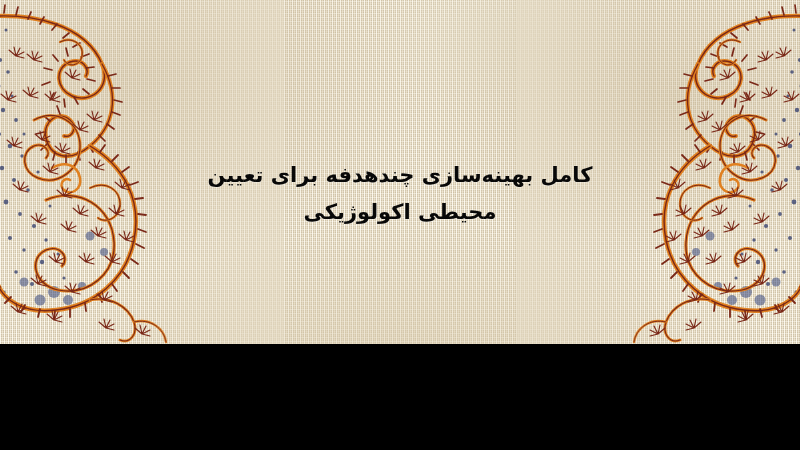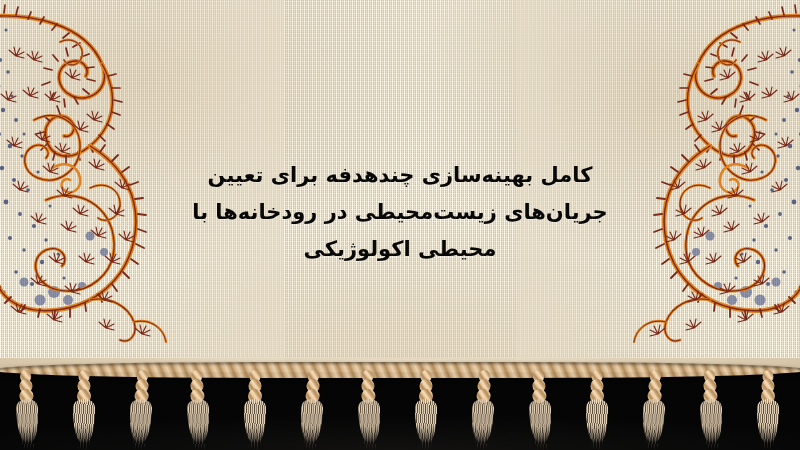--- a/index.html
+++ b/index.html
@@ -1,19 +1,19 @@
 <!DOCTYPE html>
 <html lang="fa" dir="rtl"><head>
 <meta charset="utf-8">
 <title>Persian Textile Title Card</title>
 <style>
   html,body{margin:0;padding:0;background:#000;}
   #stage{
     position:relative;
-    width:800px;height:450px;
+    width:800px;height:344px;
     overflow:hidden;
     background:#0f766e;
     font-family:"DejaVu Sans","Liberation Sans",sans-serif;
   }
 
   
   .fabric{
     position:absolute;left:0;top:0;width:800px;height:378px;
     background-color:#e6dcc6;
     background-image:
@@ -614,21 +614,20 @@
         <linearGradient id="f2" x1="0" y1="0" x2="1" y2="0">
           <stop offset="0%" stop-color="#e6dcc6" stop-opacity="0"></stop>
           <stop offset="100%" stop-color="#e6dcc6" stop-opacity="0.55"></stop>
         </linearGradient>
       </defs>
     </svg>
   </div>
 
   <div class="title-block">
     <div class="title-line">کامل بهینه‌سازی چندهدفه برای تعیین</div>
-    <div class="title-line">جریان‌های زیست‌محیطی در رودخانه‌ها با</div>
     <div class="title-line">محیطی اکولوژیکی</div>
   </div>
 
   <div class="blackband"></div>
   <div class="cord"></div>
   <div class="fringe" id="fringe">
       <div class="tassel" style="left: 12px; transform: rotate(-2.5deg);">
         <div class="knot1"></div>
         <div class="knot2"></div>
         <div class="knot3"></div>

